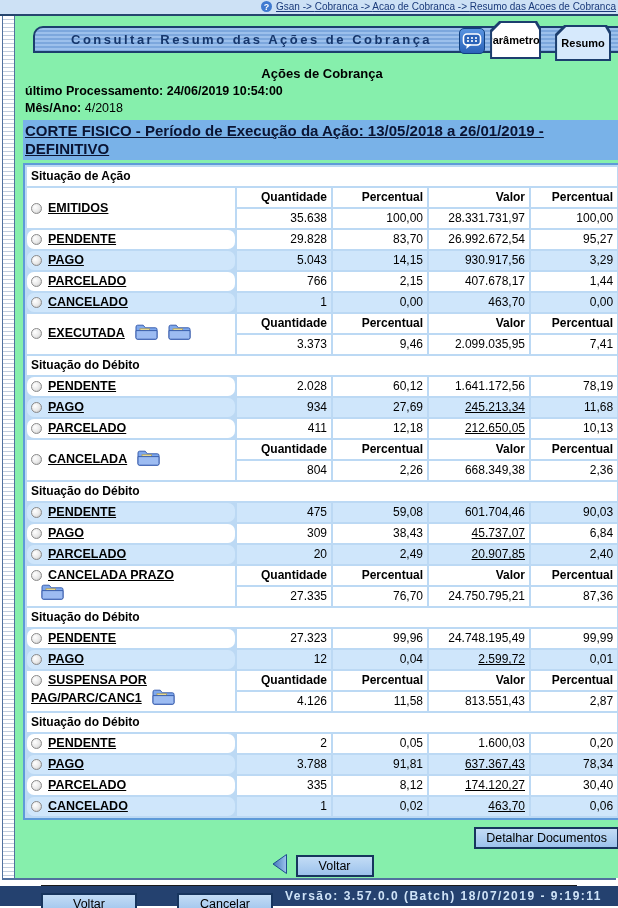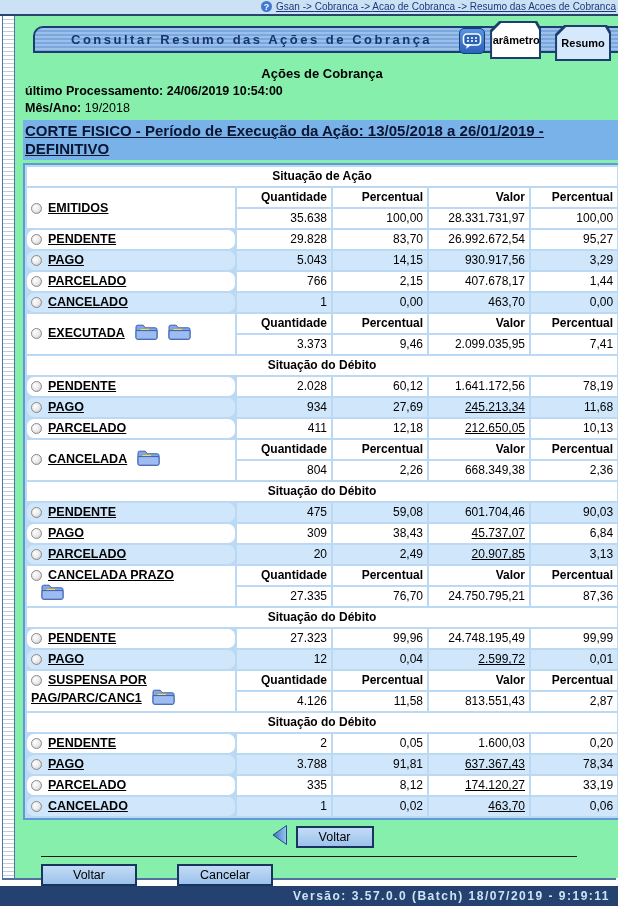--- a/index.html
+++ b/index.html
@@ -48,21 +48,21 @@
   .info-line .lbl { font-weight:bold; }
   .info-line .val-b { font-weight:bold; }
   .corte-bar { background:#79b2e8; margin-top:5px; padding:2px 2px; }
   .corte-bar a { color:#0a1433; font-weight:bold; font-size:15px; text-decoration:underline; }
 
   
   table.grid { border-collapse:separate; border-spacing:2px; width:594px;
     background:#bcd9f4; border:2px solid #5e9ad8; table-layout:fixed; margin-top:3px; }
   table.grid td { background:#fff; font-size:12px; height:19px; padding:1px 4px;
     line-height:1.2; color:#000; overflow:hidden; }
-  td.sec-header { background:#a7cef2; font-weight:bold; text-align:center; font-size:12.5px; }
+  td.sec-header { background:#a7cef2; font-weight:bold; font-size:12.5px; }
   td.col-header { background:#b9d8f6; font-weight:bold; text-align:right; }
   td.label-cell { background:#cfe6fb; padding-left:6px; vertical-align:middle; }
   td.sub-label { padding-left:38px;border-radius:7px; }
   td.num { text-align:right; }
   tr.shade td { background:#cfe6fb; }
   a.glink { color:#000; font-weight:bold; font-size:12.5px; text-decoration:underline; margin-left:6px; }
   a.vlink { color:#000; text-decoration:underline; }
   .radio { display:inline-block; width:11px; height:11px; border-radius:50%;
     border:1px solid #8a8a8a; vertical-align:-2px;
     background:radial-gradient(circle at 35% 35%, #ffffff 0%, #e8e8e8 55%, #b5b5b5 100%); }
@@ -76,21 +76,21 @@
   .detalhar-row .btn { min-width:140px; }
   .center-back { display:flex; justify-content:center; align-items:center; gap:8px; margin:4px 0 2px; }
   .center-back .btn { min-width:78px; }
   .rule { border:none; border-top:1px solid #1a1a1a; margin:6px 44px 7px 18px; }
   .bottom-btns { display:flex; gap:40px; padding-left:18px; }
 
   
   .footer-gap { height:6px; background:#ffffff; }
   .footer-bar { height:20px; background:#24416f; color:#cfe3f7; font-weight:bold;
     font-size:12px; letter-spacing:1.5px; display:flex; align-items:center;
-    justify-content:flex-end; padding-right:8px; }
+    justify-content:flex-end; padding-right:16px; }
 </style>
 </head>
 <body>
 
 <div class="bc-bar">
   <span class="help-icon">?</span>
   <span><a class="bc-link" href="#">Gsan</a><span class="bc-sep"> -&gt; </span><a class="bc-link" href="#">Cobranca</a><span class="bc-sep"> -&gt; </span><a class="bc-link" href="#">Acao de Cobranca</a><span class="bc-sep"> -&gt; </span><a class="bc-link" href="#">Resumo das Acoes de Cobranca</a></span>
 </div>
 
 <div class="frame">
@@ -131,21 +131,21 @@
     </div>
 
     <div class="page-title">Ações de Cobrança</div>
 
     <div class="info-line">
       <span class="lbl">último Processamento:</span>
       <span class="val-b">24/06/2019 10:54:00</span>
     </div>
     <div class="info-line">
       <span class="lbl">Mês/Ano:</span>
-      <span>19/2018</span>
+      <span>4/2018</span>
     </div>
 
     <div class="corte-bar">
       <a href="#">CORTE FISICO - Período de Execução da Ação: 13/05/2018 a 26/01/2019 - DEFINITIVO</a>
     </div>
 
     <table class="grid">
       <colgroup>
         <col style="width:208px">
           <col style="width:94px">
@@ -284,21 +284,21 @@
             <td class="num">309</td>
             <td class="num">38,43</td>
             <td class="num"><a class="vlink" href="#">45.737,07</a></td>
             <td class="num">6,84</td>
           </tr>
           <tr class="shade">
             <td class="sub-label"><span class="radio"></span><a class="glink" href="#">PARCELADO</a></td>
             <td class="num">20</td>
             <td class="num">2,49</td>
             <td class="num"><a class="vlink" href="#">20.907,85</a></td>
-            <td class="num">3,13</td>
+            <td class="num">2,40</td>
           </tr>
           <tr>
             <td class="label-cell" rowspan="2"><span class="radio"></span><a class="glink" href="#">CANCELADA PRAZO</a><br><span class="folder">
     <svg width="23" height="18" viewBox="0 0 23 18">
       <path d="M1 4 Q1 2.2 2.6 2.2 H8.2 L10.4 4.8 H20.4 Q22 4.8 22 6.4 V14.6 Q22 16.2 20.4 16.2 H2.6 Q1 16.2 1 14.6 Z" fill="#7fa8ec" stroke="#3a5fae"></path>
       <rect x="5" y="5.8" width="9.5" height="6.5" fill="#f3e6a0" stroke="#b09a50" stroke-width="0.8"></rect>
       <line x1="6.5" y1="7.6" x2="13" y2="7.6" stroke="#b09a50" stroke-width="0.8"></line>
       <path d="M1 7.6 H22 V14.6 Q22 16.2 20.4 16.2 H2.6 Q1 16.2 1 14.6 Z" fill="#9dbcf2" stroke="#3a5fae"></path>
     </svg>
   </span></td>
@@ -365,32 +365,35 @@
             <td class="num">3.788</td>
             <td class="num">91,81</td>
             <td class="num"><a class="vlink" href="#">637.367,43</a></td>
             <td class="num">78,34</td>
           </tr>
           <tr>
             <td class="sub-label"><span class="radio"></span><a class="glink" href="#">PARCELADO</a></td>
             <td class="num">335</td>
             <td class="num">8,12</td>
             <td class="num"><a class="vlink" href="#">174.120,27</a></td>
-            <td class="num">33,19</td>
+            <td class="num">30,40</td>
           </tr>
           <tr class="shade">
             <td class="sub-label"><span class="radio"></span><a class="glink" href="#">CANCELADO</a></td>
             <td class="num">1</td>
             <td class="num">0,02</td>
             <td class="num"><a class="vlink" href="#">463,70</a></td>
             <td class="num">0,06</td>
           </tr>
         </tbody>
     </table>
 
+    <div class="detalhar-row">
+      <button class="btn">Detalhar Documentos</button>
+    </div>
 
     <div class="center-back">
       <span>
         <svg width="17" height="22" viewBox="0 0 17 22">
           <defs>
               <linearGradient id="ag" x1="0" y1="0" x2="1" y2="0">
             <stop offset="0" stop-color="#3f74b8"></stop>
                 <stop offset="1" stop-color="#9ec4ee"></stop>
           </linearGradient>
             </defs>

